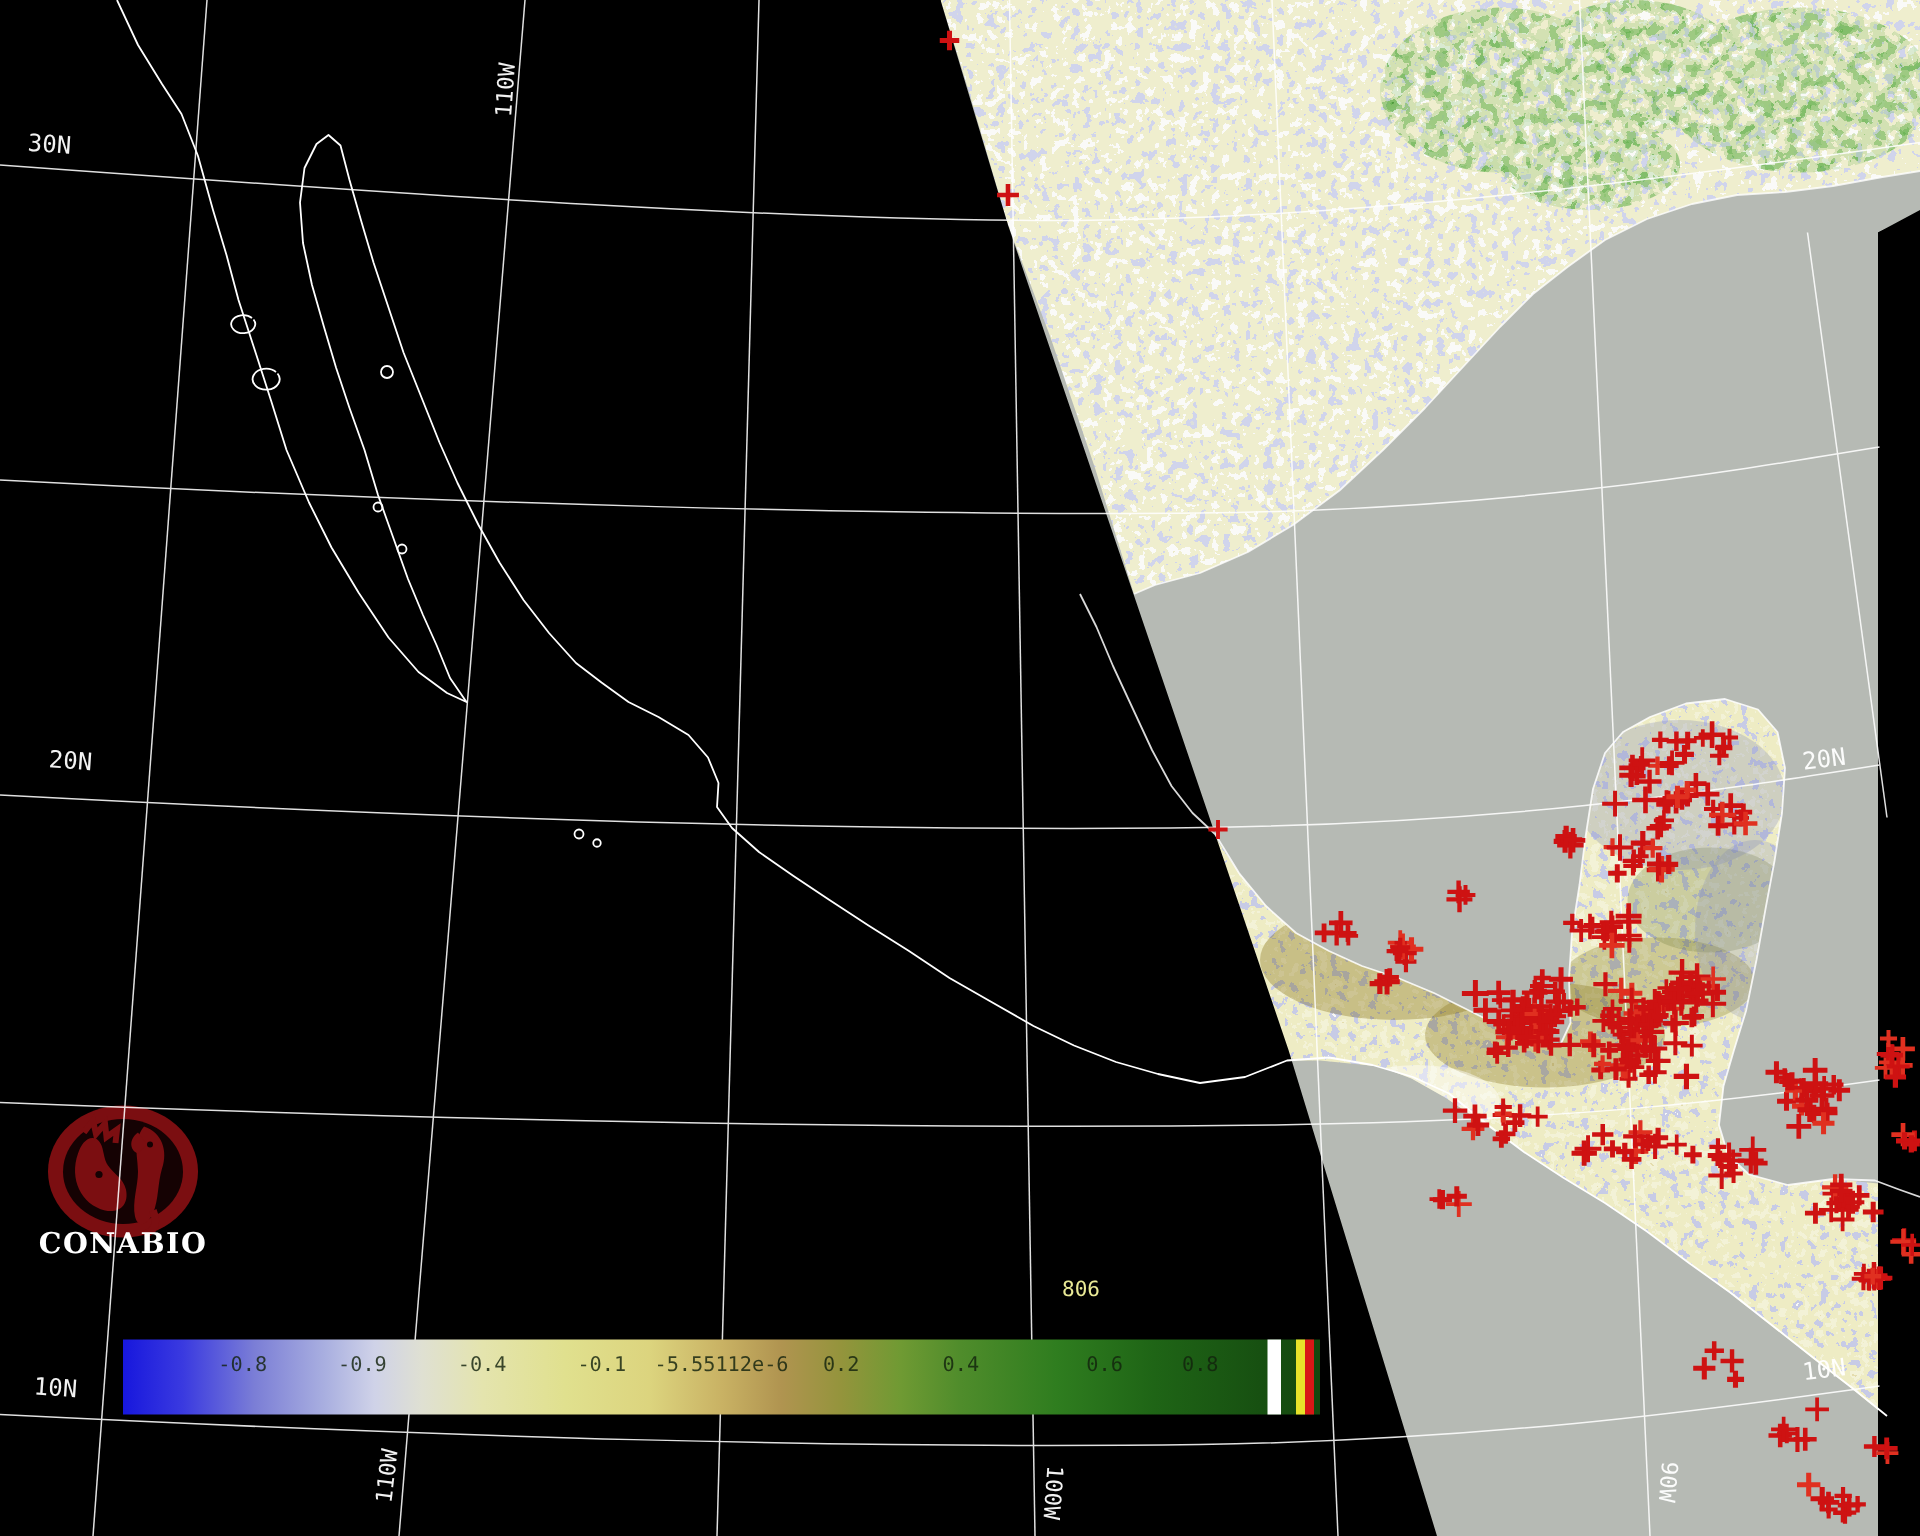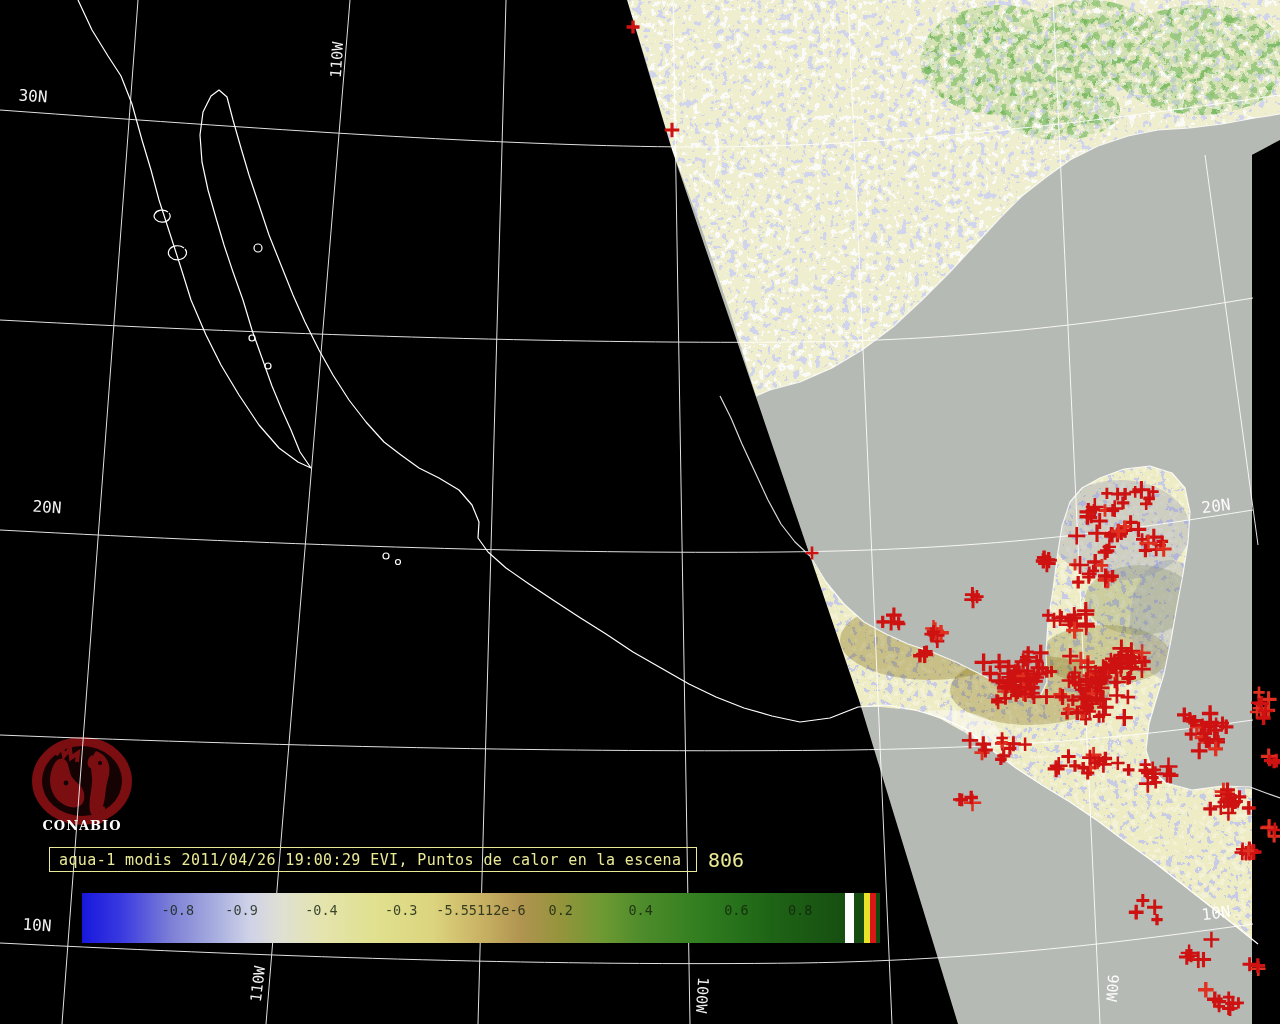--- a/index.html
+++ b/index.html
@@ -5,28 +5,28 @@
   html,body{margin:0;padding:0;background:#000;}
   #stage{position:relative;width:1280px;height:1024px;background:#000;overflow:hidden;
          font-family:"DejaVu Sans Mono",monospace;}
   #mapsvg{position:absolute;left:0;top:0;}
   .gratlabel{position:absolute;color:rgba(255,255,255,.95);font-size:16px;
              white-space:nowrap;transform:translate(-50%,-50%);}
   #caption-box{position:absolute;left:49px;top:847px;height:25px;width:648px;
                border:1px solid #e9e996;color:#e9e996;font-size:15px;line-height:25px;
                padding-left:9px;letter-spacing:.4px;box-sizing:border-box;white-space:nowrap;}
   #scene-number{position:absolute;left:708px;top:847px;height:27px;line-height:27px;
-                color:#e9e996;font-size:20px;}
+                color:#e9e996;font-size:14px;}
   #colorbar{position:absolute;left:82px;top:893px;width:798px;height:50px;}
   #colorbar .cb-label{position:absolute;top:9px;transform:translateX(-50%);
                       font-size:13.5px;color:rgba(18,34,14,.82);white-space:nowrap;}
   #colorbar .cb-stripe{position:absolute;top:0;height:100%;}
   #conabio-label{position:absolute;left:22px;top:818px;width:120px;text-align:center;
                  color:#fff;font-family:"DejaVu Serif",serif;font-weight:bold;
-                 font-size:13px;letter-spacing:1px;}
+                 font-size:19px;letter-spacing:1px;}
 </style>
 </head>
 <body>
 
 <div id="stage">
 
 <svg id="mapsvg" width="1280" height="1024" viewBox="0 0 1280 1024">
   <defs>
     <clipPath id="swathClip">
       <path d="M627,0 L1280,0 L1280,140 L1252,155 L1252,1024 L958,1024 L859,700 L757,400 L672,150 Z"></path>
@@ -531,33 +531,30 @@
       <div class="gratlabel" style="left: 47px; top: 507px; transform: translate(-50%, -50%) rotate(4deg);">20N</div>
       <div class="gratlabel" style="left: 37px; top: 925px; transform: translate(-50%, -50%) rotate(4deg);">10N</div>
       <div class="gratlabel" style="left: 1216px; top: 506px; transform: translate(-50%, -50%) rotate(-7deg);">20N</div>
       <div class="gratlabel" style="left: 1216px; top: 913px; transform: translate(-50%, -50%) rotate(-7deg);">10N</div>
       <div class="gratlabel" style="left: 337px; top: 60px; transform: translate(-50%, -50%) rotate(-86deg); font-size: 15px;">110W</div>
       <div class="gratlabel" style="left: 258px; top: 984px; transform: translate(-50%, -50%) rotate(-83deg); font-size: 15px;">110W</div>
       <div class="gratlabel" style="left: 702px; top: 995px; transform: translate(-50%, -50%) rotate(94deg); font-size: 15px;">100W</div>
       <div class="gratlabel" style="left: 1112px; top: 988px; transform: translate(-50%, -50%) rotate(95deg); font-size: 15px;">90W</div>
     </div>
 
-<div id="caption-box">
-  <span>aqua-1 modis 2011/04/26 19:00:29 EVI, Puntos de calor en la escena</span>
-</div>
 <span id="scene-number">806</span>
 
 <div id="colorbar" style="background: linear-gradient(to right, rgb(23, 23, 221) 0%, rgb(58, 58, 224) 5%, rgb(123, 126, 214) 11%, rgb(170, 176, 224) 17%, rgb(207, 210, 232) 21%, rgb(223, 224, 210) 25%, rgb(228, 228, 174) 30%, rgb(224, 224, 142) 37%, rgb(220, 212, 126) 44%, rgb(201, 178, 100) 50%, rgb(176, 148, 80) 55%, rgb(148, 148, 60) 60%, rgb(111, 154, 51) 65%, rgb(79, 140, 43) 70%, rgb(47, 125, 31) 78%, rgb(31, 101, 22) 86%, rgb(23, 80, 17) 95%, rgb(20, 71, 14) 100%);">
       <div class="cb-stripe" style="left: 95.6%; width: 1.2%; background: rgb(255, 255, 255);"></div>
       <div class="cb-stripe" style="left: 98%; width: 0.8%; background: rgb(232, 226, 42);"></div>
       <div class="cb-stripe" style="left: 98.8%; width: 0.75%; background: rgb(216, 23, 23);"></div>
-      <span class="cb-label" style="left: 10%; margin-left: 16px;">-0.8</span>
+      <span class="cb-label" style="left: 10%;">-0.8</span>
       <span class="cb-label" style="left: 20%;">-0.9</span>
       <span class="cb-label" style="left: 30%;">-0.4</span>
-      <span class="cb-label" style="left: 40%;">-0.3</span>
+      <span class="cb-label" style="left: 40%;">-0.1</span>
       <span class="cb-label" style="left: 50%;">-5.55112e-6</span>
       <span class="cb-label" style="left: 60%; text-align: center;">0.2</span>
       <span class="cb-label" style="left: 70%;">0.4</span>
       <span class="cb-label" style="left: 80%; margin-left: 16px;">0.6</span>
       <span class="cb-label" style="left: 90%; text-align: right;">0.8</span>
     </div>
 
 <div id="conabio-label">CONABIO</div>
 
 </div>

